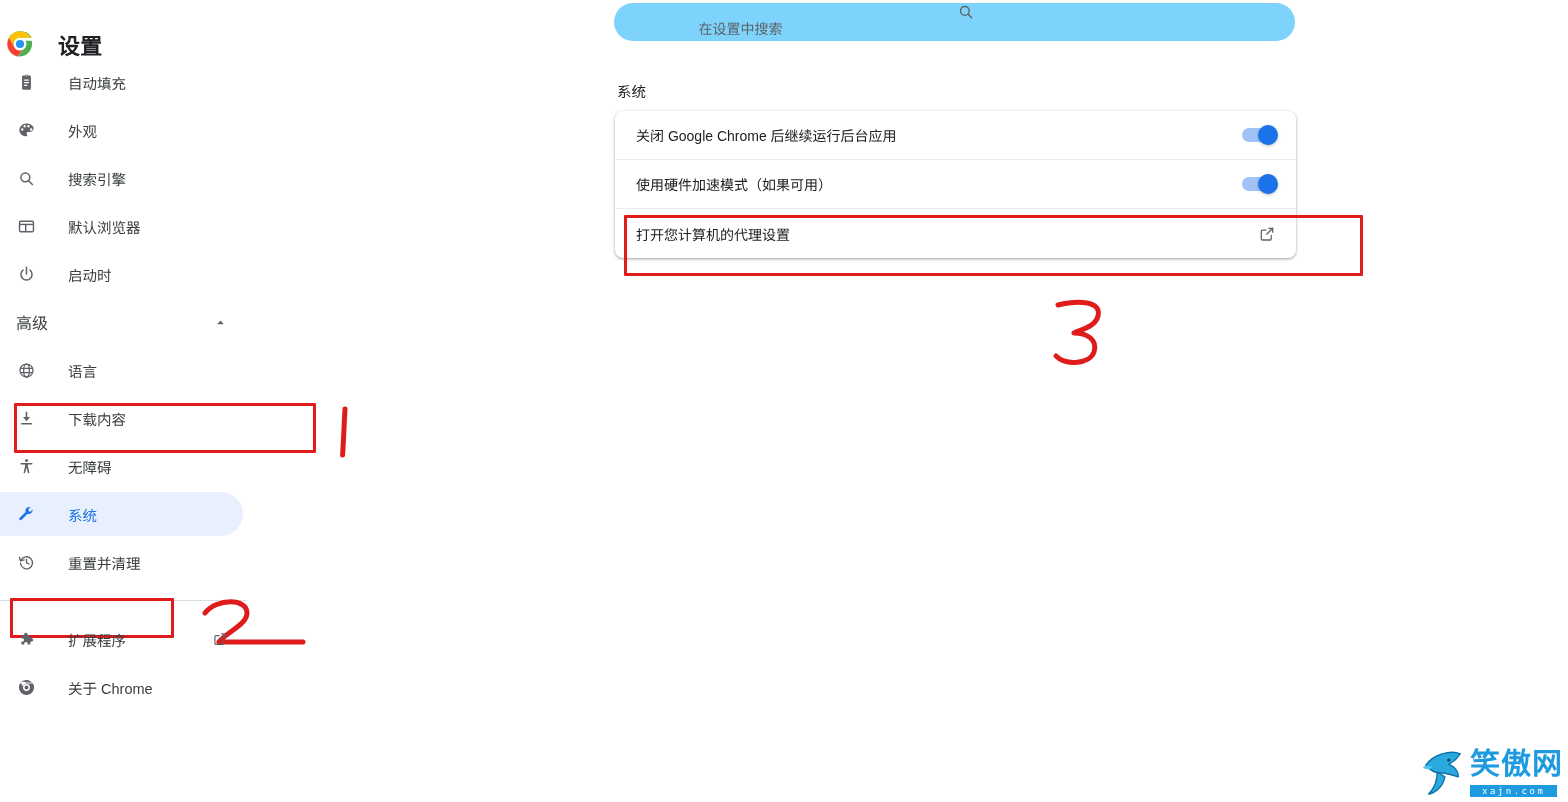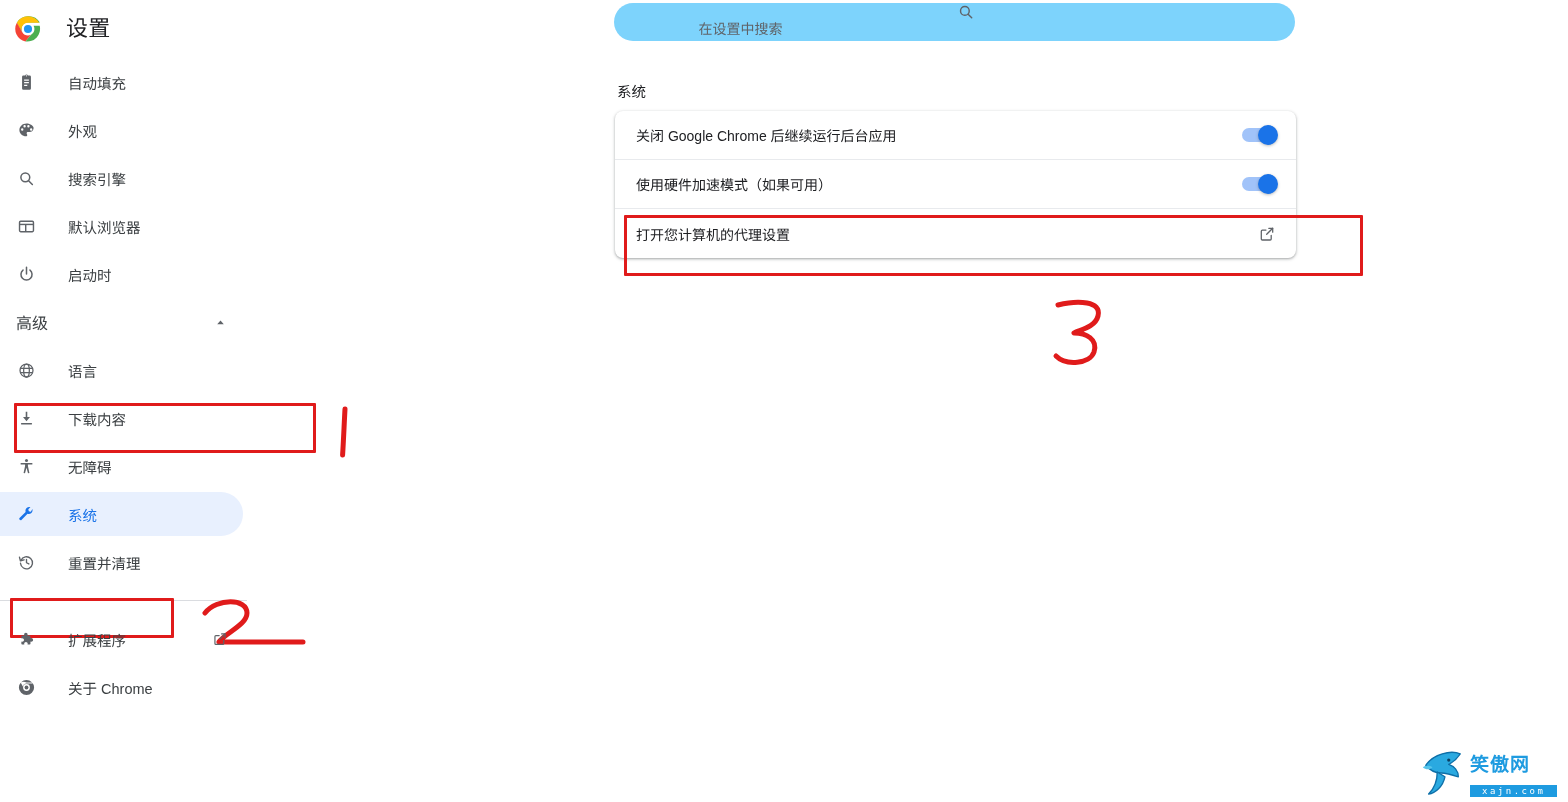--- a/index.html
+++ b/index.html
@@ -12,21 +12,21 @@
   }
   #root { position: relative; width: 1568px; height: 802px; background:#fff; }
 
   
   #sidebar {
     position: absolute; left: 0; top: 0; width: 300px; height: 802px;
     background: #ffffff;
   }
   .brand {
     position: absolute; left: 0; top: 0; height: 58px; width: 300px;
-    display: flex; align-items: center; padding-left: 14px;
+    display: flex; align-items: flex-end; padding-left: 6px; font-weight: bold;
   }
   .brand-logo { width: 28px; height: 28px; flex: 0 0 28px; }
   .brand-title {
     margin-left: 24px; font-size: 22px; color: #202124;
     letter-spacing: .2px; line-height: 1;
   }
 
   .nav { position: absolute; left: 0; top: 58px; width: 300px; }
   .nav-item {
     position: relative; display: flex; align-items: center;
@@ -130,21 +130,21 @@
 
   
   #watermark {
     position: absolute; right: 0px; bottom: 4px;
     width: 148px; height: 62px; overflow: hidden;
   }
   .wm-row { display: flex; align-items: flex-end; height: 62px; }
   .wm-shark { width: 46px; height: 52px; flex: 0 0 46px; }
   .wm-textwrap { margin-left: 4px; }
   .wm-title {
-    font-size: 19px; line-height: 32px; color: #1e9be0;
+    font-size: 30px; line-height: 32px; color: #1e9be0;
     font-family: "DejaVu Sans", "Liberation Sans", sans-serif;
     font-weight: 700; letter-spacing: 1px; white-space: nowrap;
   }
   .wm-sub {
     margin-top: 2px; background: #1e9be0; color: #ffffff;
     font-size: 9px; letter-spacing: 2.5px; text-align: center;
     font-family: "DejaVu Sans Mono", monospace; padding: 1px 12px;
     white-space: nowrap;
   }
 </style>

